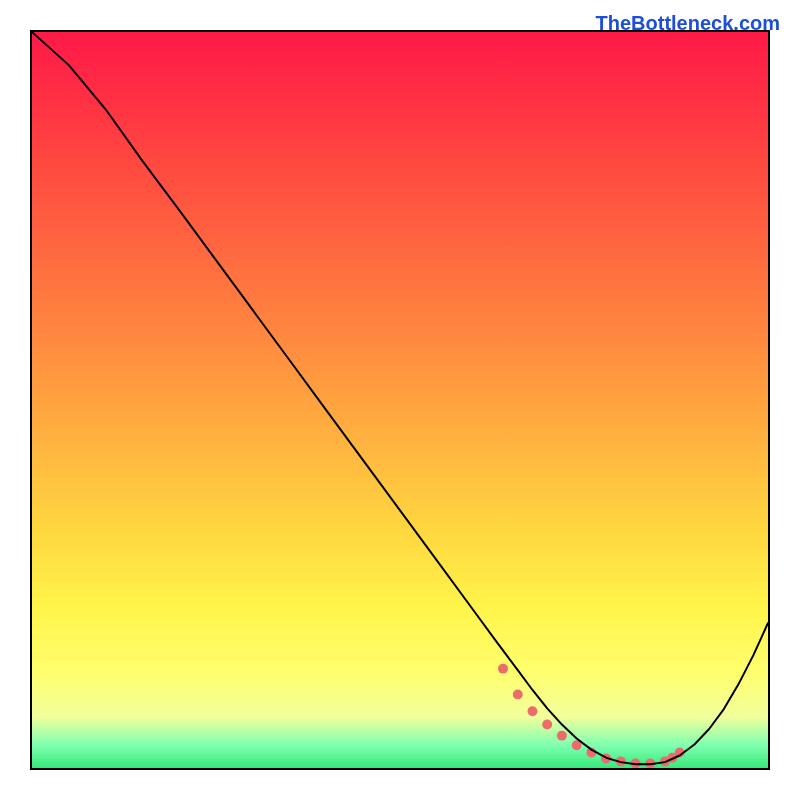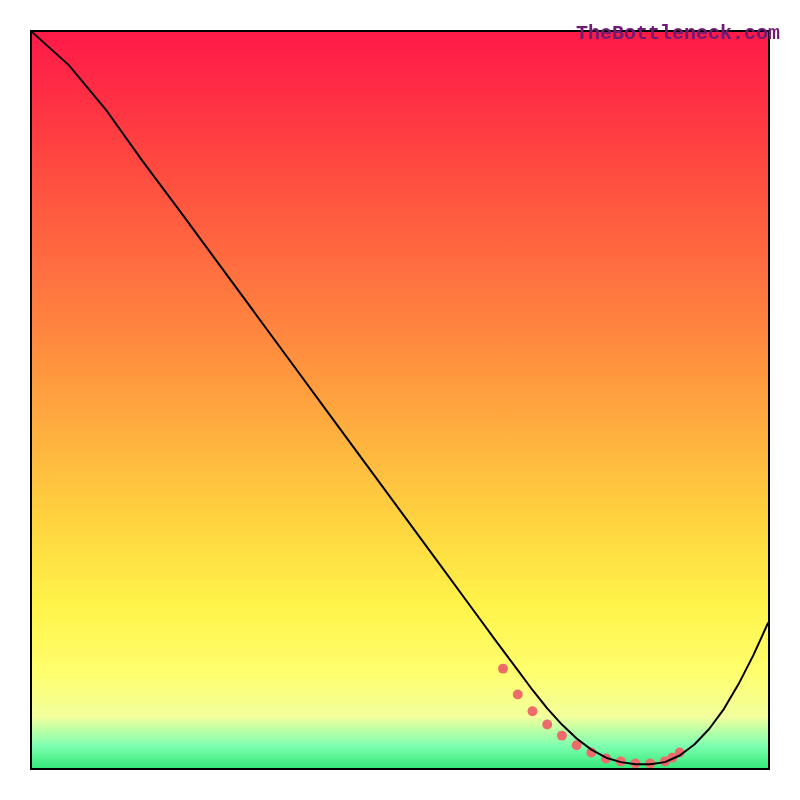--- a/index.html
+++ b/index.html
@@ -1,26 +1,25 @@
 <!DOCTYPE html>
 <html><head>
   <meta charset="utf-8">
   <style>
     * { margin: 0; padding: 0; box-sizing: border-box; }
     html, body { width: 800px; height: 800px; overflow: hidden; }
     body { background: #fff; font-family: Arial, sans-serif; position: relative; }
     .watermark {
       position: absolute;
-      top: 22px;
+      top: 12px;
       right: 20px;
       font-size: 20px;
       font-weight: bold;
-      color: #701a75;
+      color: #1d4ed8;
       z-index: 20;
-      font-family: Liberation Mono, monospace;
     }
     .plot-area {
       position: absolute;
       top: 30px;
       left: 30px;
       width: 740px;
       height: 740px;
       border: 2px solid #000;
     }
     .gradient-bg {

